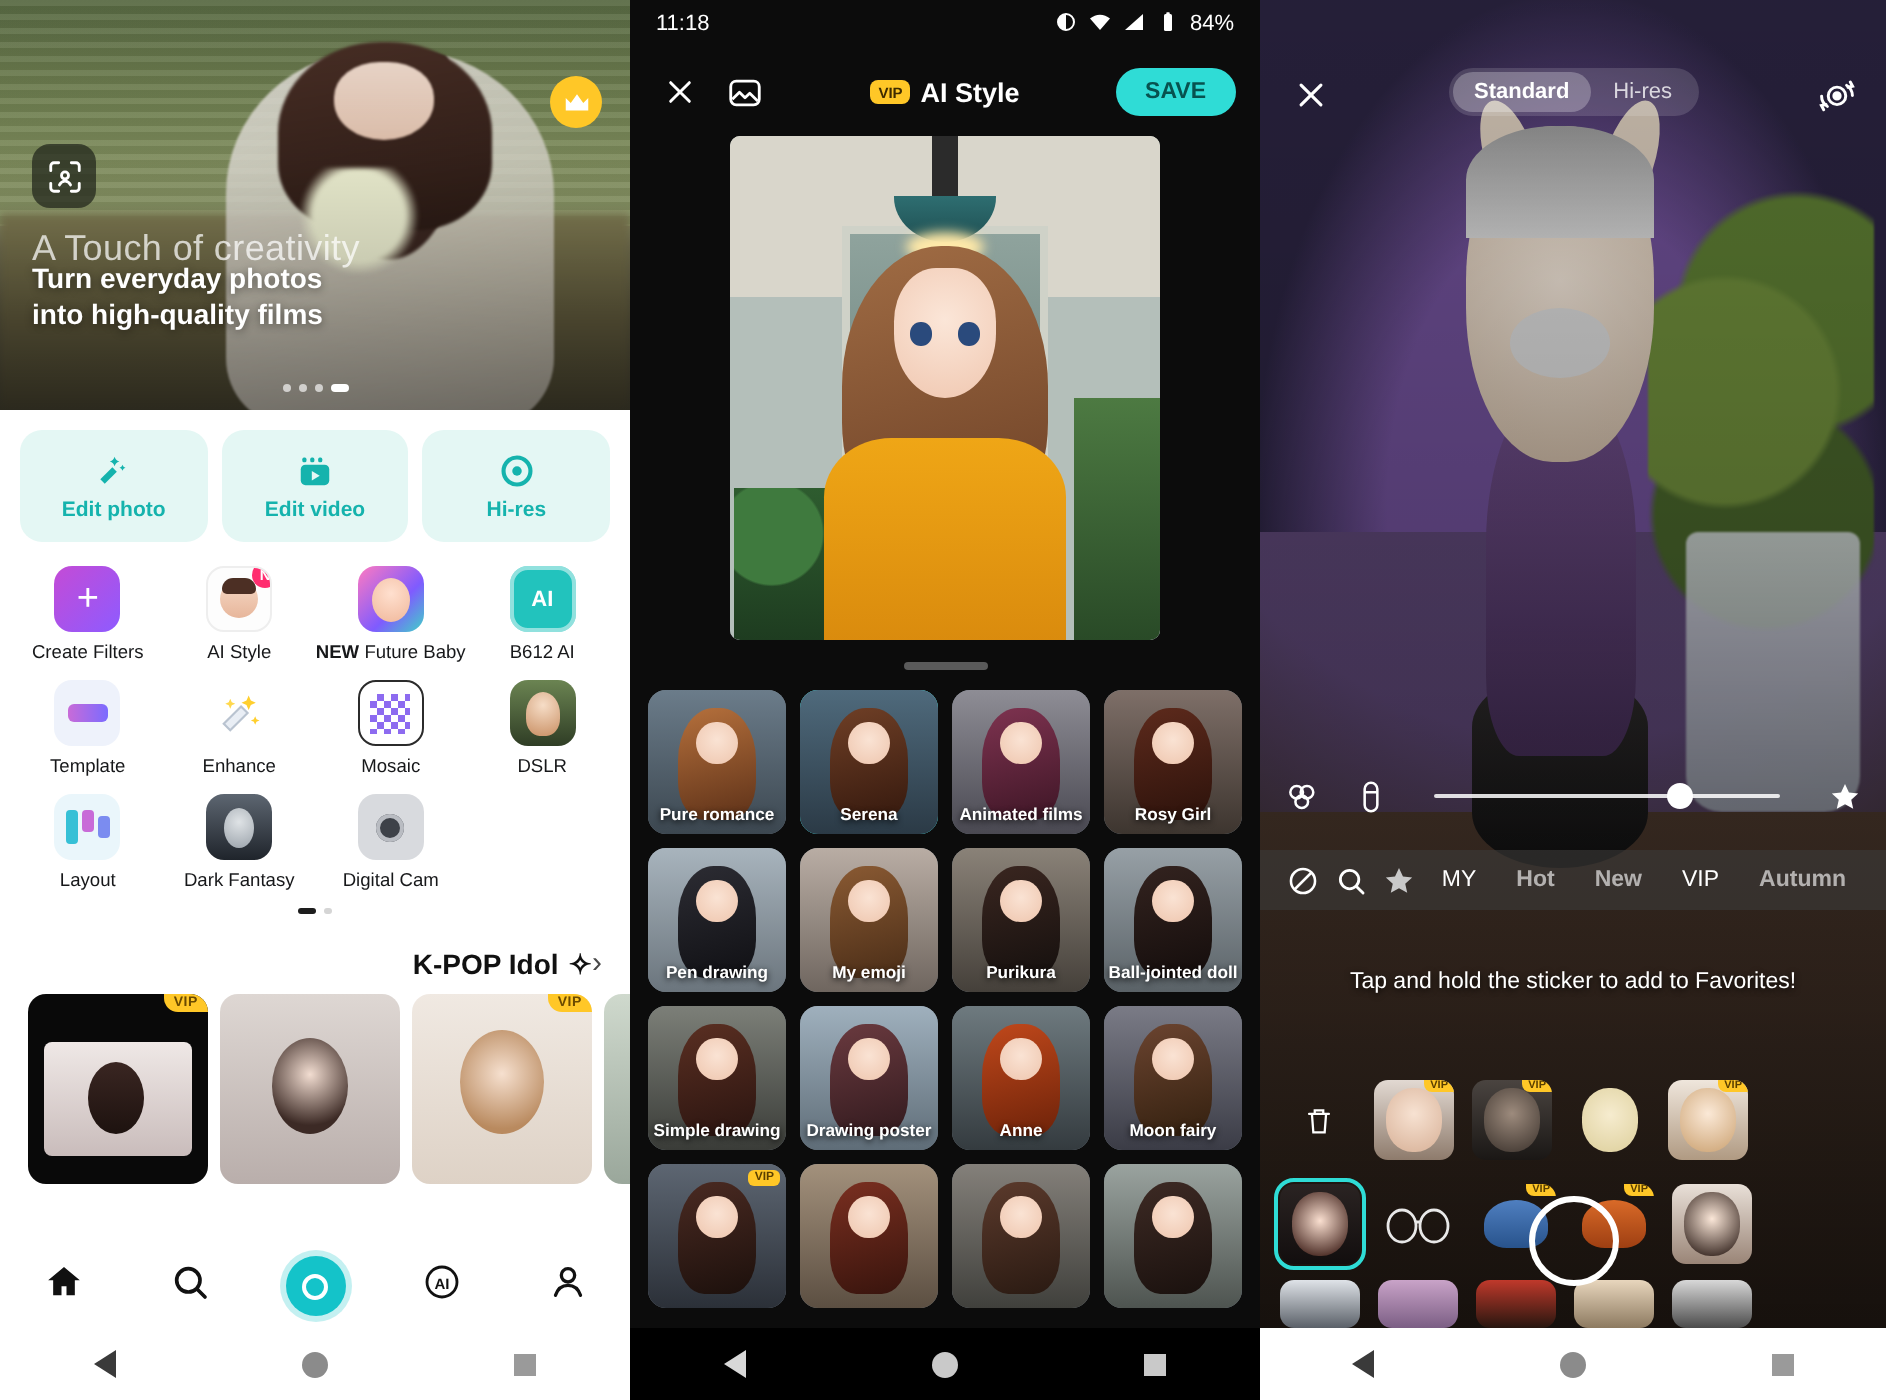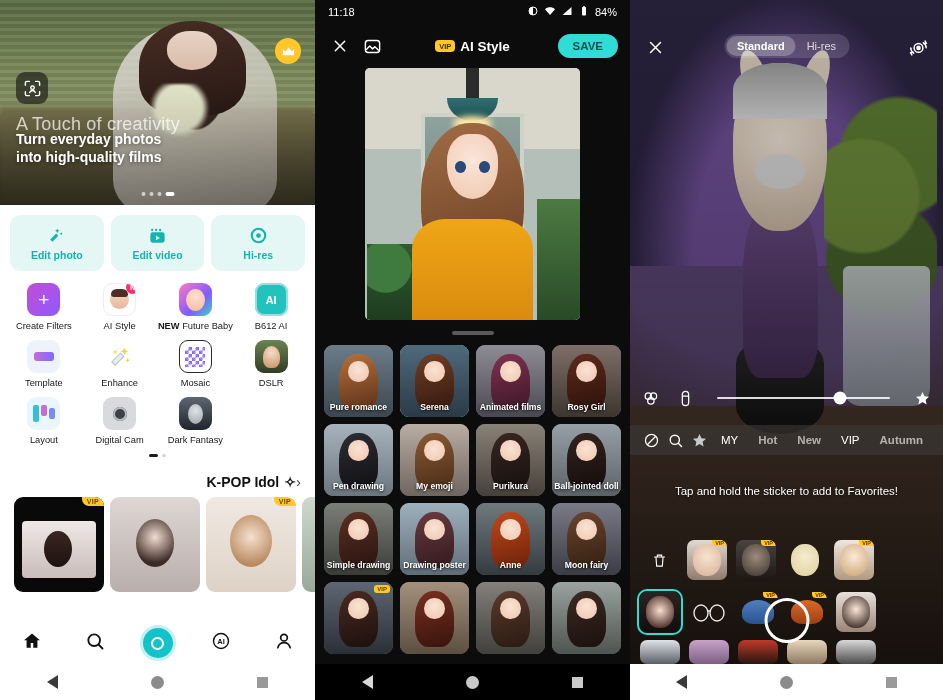--- a/index.html
+++ b/index.html
@@ -399,28 +399,28 @@
 
       <div class="tool">
         <div class="ticon ic-layout">
             <i></i>
             <i></i>
             <i></i>
           </div>
         <div class="tl">Layout</div>
       </div>
       <div class="tool">
+        <div class="ticon ic-dark"></div>
+        <div class="tl">Dark Fantasy</div>
+      </div>
+      <div class="tool">
         <div class="ticon ic-digital">
             <div class="lens"></div>
           </div>
         <div class="tl">Digital Cam</div>
-      </div>
-      <div class="tool">
-        <div class="ticon ic-dark"></div>
-        <div class="tl">Dark Fantasy</div>
       </div>
     </div>
 
     <div class="pagedot">
       <i class="on"></i>
       <i></i>
     </div>
 
     <div class="kpop-head">
       <div class="kt">

